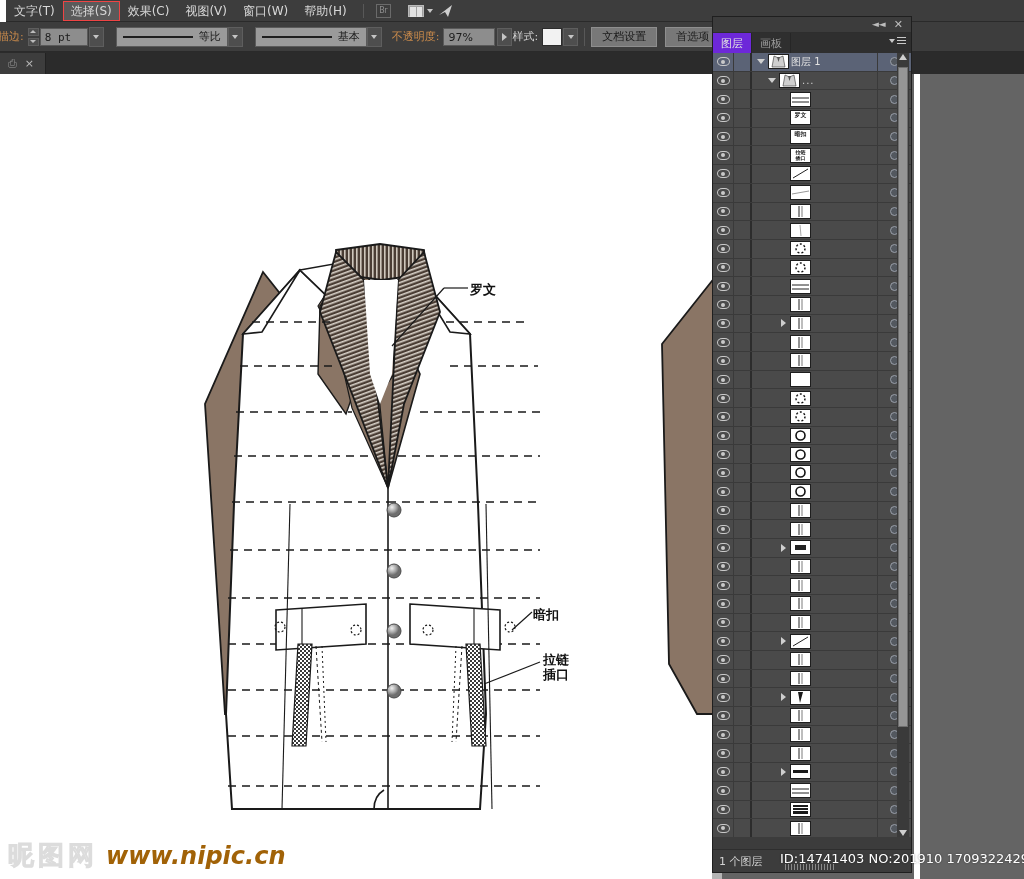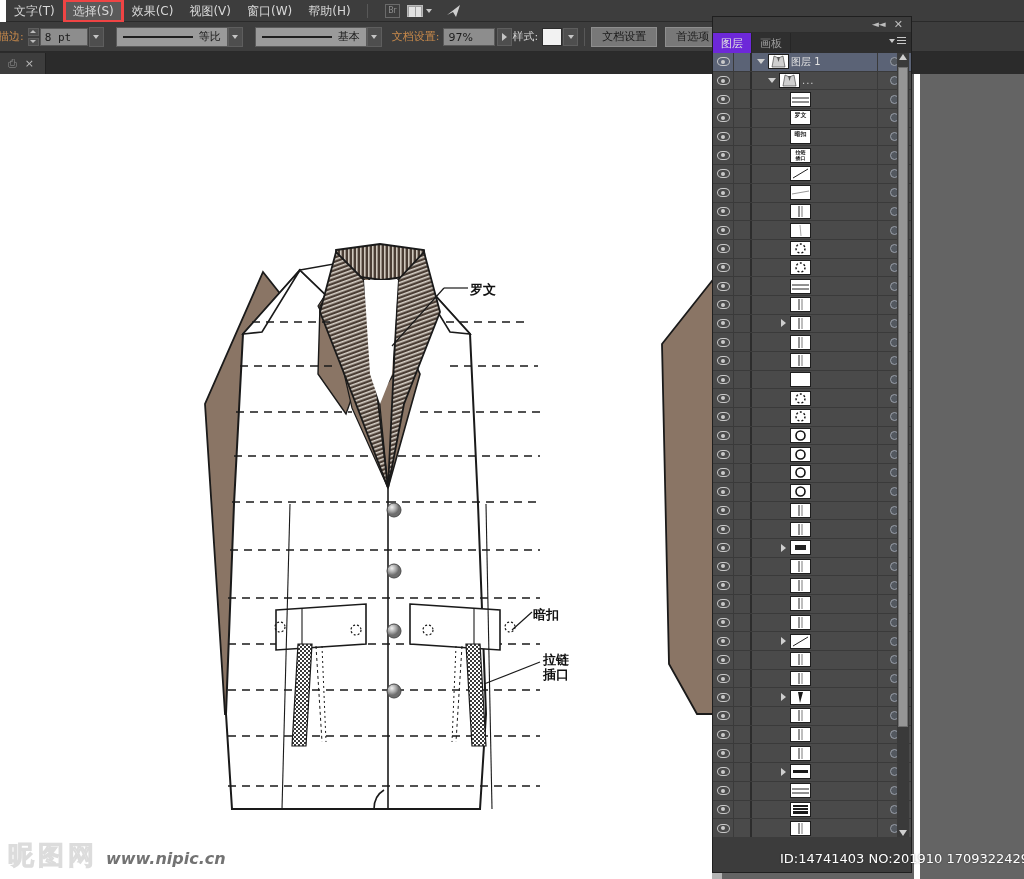--- a/index.html
+++ b/index.html
@@ -16,28 +16,28 @@
     position: absolute; left: 6px; top: 0; width: 1024px; height: 22px;
     background: #3d3d3d;
     display: flex; align-items: center;
     border-bottom: 1px solid #2a2a2a;
   }
   .menu-item {
     color: #d8d8d8; font-size: 12px; padding: 2px 8px;
     white-space: nowrap; line-height: 16px;
   }
   .menu-item.active {
-    background: #5a5a5a; border: 3px solid #ef4444; padding: 1px 7px;
+    background: #5a5a5a; border: 1px solid #ef4444; padding: 1px 7px;
   }
   .menu-sep {
     width: 1px; height: 14px; background: #585858; margin: 0 8px;
   }
   .mb-icon {
     width: 20px; height: 15px; margin-left: 4px;
-    display: flex; align-items: center; justify-content: flex-end;
+    display: flex; align-items: center; justify-content: flex-start;
   }
   .br-box {
     width: 15px; height: 14px; border: 1px solid #6a6a6a;
     color: #8d8d8d; font-size: 8px; display:flex;
     align-items:center; justify-content:center; letter-spacing:-0.5px;
   }
   .arrange-box {
     width: 16px; height: 12px; border: 1px solid #b9b9b9;
     display: flex; background: #9f9f9f;
   }
@@ -242,21 +242,21 @@
     display: flex; align-items: baseline; gap: 8px;
     pointer-events: none;
   }
   #wm-nipic .wm-cn {
     font-size: 26px; color: transparent; letter-spacing: 4px;
     -webkit-text-stroke: 1px #dcdcdc;
     font-family: "DejaVu Sans", "Liberation Sans", sans-serif;
     font-weight: bold;
   }
   #wm-nipic .wm-en {
-    font-size: 16px; color: #737373; font-style: italic; font-weight: bold;
+    font-size: 24px; color: #a16207; font-style: italic; font-weight: bold;
     font-family: "DejaVu Sans", "Liberation Sans", sans-serif;
   }
   #wm-id {
     position: absolute; left: 780px; top: 851px;
     font-size: 13px; color: #ffffff; white-space: nowrap;
     text-shadow: 0 0 2px rgba(0,0,0,.5);
     pointer-events: none;
   }
 
   
@@ -324,21 +324,21 @@
     <div class="combo" style="margin-left:8px;">
       <div class="combo-body">
         <div class="combo-line"></div>
         <div class="combo-text">基本</div>
       </div>
       <div class="combo-arrow">
         <span class="tri-dn"></span>
       </div>
     </div>
 
-    <div class="ob-label" style="margin-left:6px;">文档设置:</div>
+    <div class="ob-label" style="margin-left:6px;">不透明度:</div>
     <div class="opacity-field">97%</div>
     <div class="play-btn" style="margin-left:2px;">
       <span class="tri-rt"></span>
     </div>
 
     <div class="ob-label" style="color:#d4d4d4;margin-left:0;">样式:</div>
     <div class="swatch-white"></div>
     <div class="combo-arrow" style="height:18px;margin-left:1px;">
       <span class="tri-dn"></span>
     </div>
@@ -1290,20 +1290,24 @@
           </div>
         </div>
       </div>
 
     <div id="panel-scrollbar">
       <div id="sb-up"></div>
       <div id="sb-thumb"></div>
       <div id="sb-dn"></div>
     </div>
 
+    <div id="panel-status">
+      <span class="st-text">1 个图层</span>
+      <div id="panel-grip"></div>
+    </div>
   </div>
 
   <div id="wm-nipic">
     <span class="wm-cn">昵图网</span>
     <span class="wm-en">www.nipic.cn</span>
   </div>
   <div id="wm-id">ID:14741403 NO:201910 17093224296000</div>
 
 </div>
 

